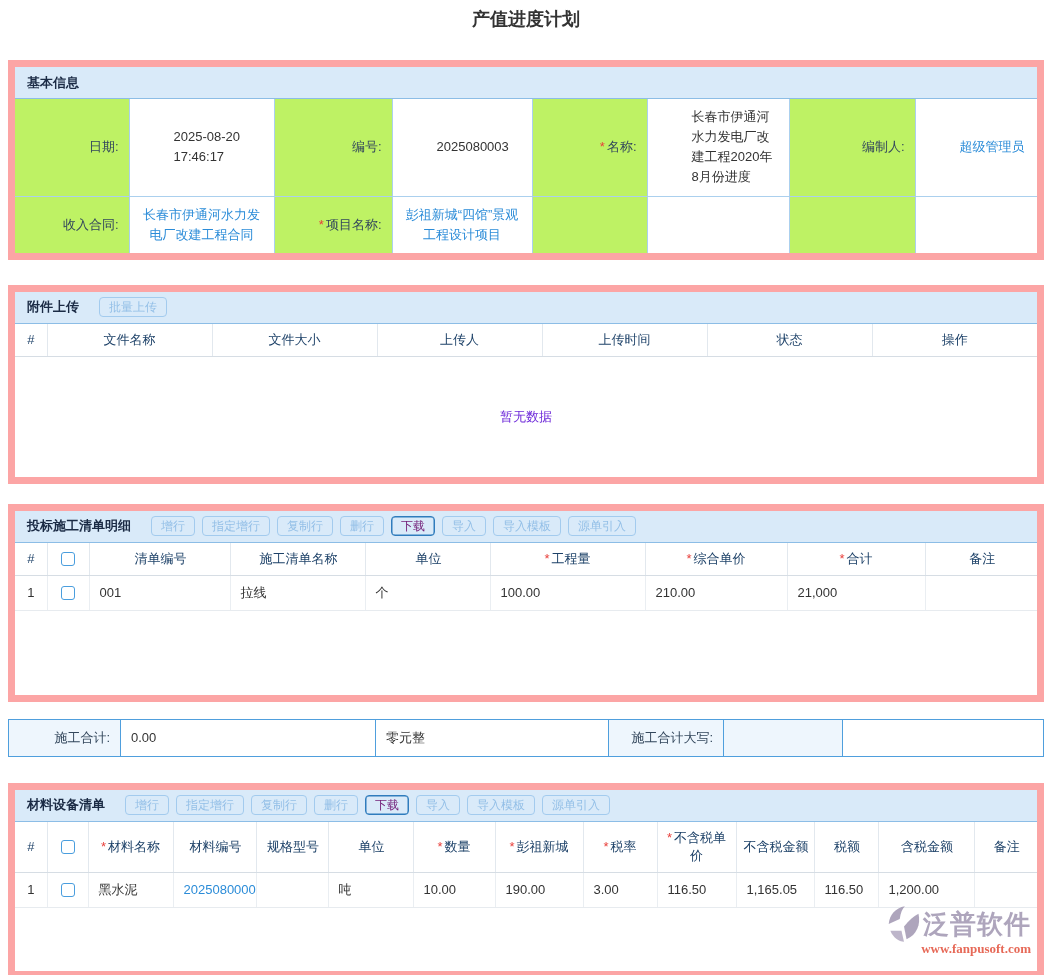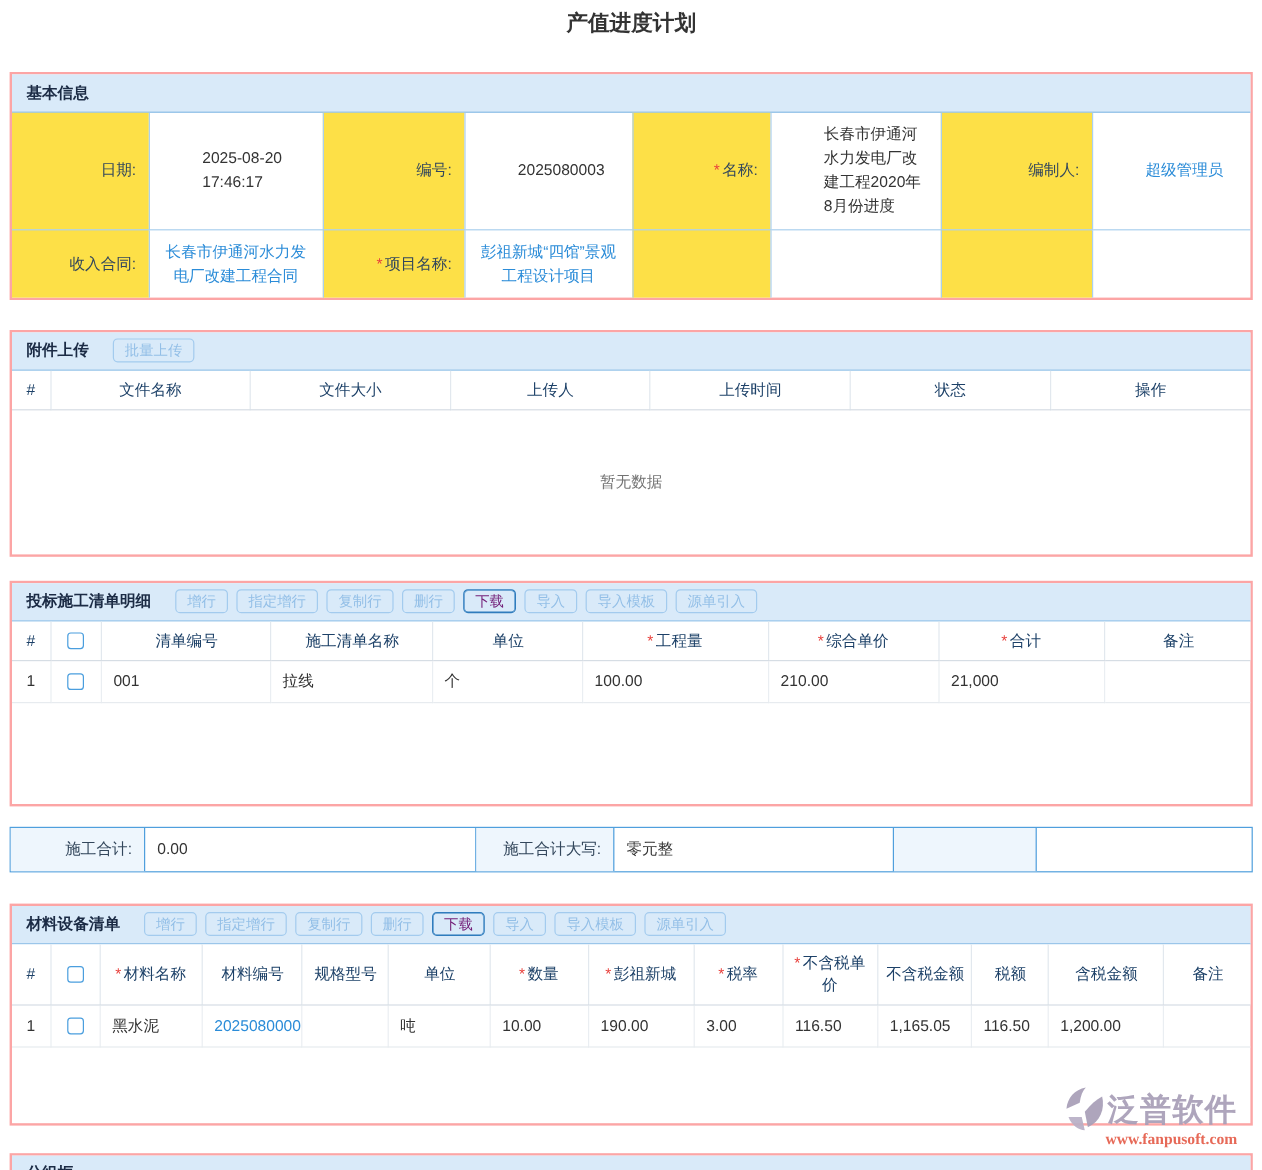--- a/index.html
+++ b/index.html
@@ -5,21 +5,21 @@
   * { box-sizing: border-box; }
   html,body { margin:0; padding:0; }
   body {
     width:1052px; height:975px; overflow:hidden; background:#fff;
     font-family:"Liberation Sans","DejaVu Sans",sans-serif;
     position:relative; font-size:13px; color:#333;
   }
   .container { padding:0 8px; }
   .page-title { margin:7px 0 0; text-align:center; font-size:18px; font-weight:bold; color:#333; }
 
-  .section { border:2px solid #fca5a5; background:#fff; }
+  .section { border:7px solid #fca5a5; background:#fff; }
   .sec-basic   { margin-top:29px; }
   .sec-attach  { margin-top:25px; }
   .sec-bid     { margin-top:20px; }
   .sec-material{ margin-top:26px; }
   .sec-group   { margin-top:23px; }
 
   .section-bar {
     background:#d9eaf9; min-height:32px; display:flex; align-items:center;
     padding:0 12px; border-bottom:1px solid #8cbde6;
   }
@@ -32,21 +32,21 @@
   }
   .btn.active { border:1px solid #2f7cbd; color:#701a75; box-shadow:0 0 0 0.5px #2f7cbd inset; }
 
   
   table { border-collapse:collapse; table-layout:fixed; width:100%; }
   .info td { border:1px solid #abd0ee; padding:8px 10px; font-size:13px; vertical-align:middle; }
   .info td:first-child { border-left:none; }
   .info td:last-child { border-right:none; }
   .info tr:first-child td { border-top:none;padding-left:44px; }
   .info tr:last-child td { border-bottom:none; }
-  .info .lbl { background:#fde047; text-align:right; color:#33475c; }
+  .info .lbl { background:#bef264; text-align:right; color:#33475c; }
   .info .val { text-align:left; line-height:1.55; }
   .info .val.center { text-align:center; }
   .info tr.r1 td { height:75px; }
   .info tr.r2 td { height:40px; }
 
   .link { color:#2b8cd8; cursor:pointer; text-decoration:none; }
   .star { color:#e8413c; margin-right:2px; }
 
   
   .grid th {
@@ -61,37 +61,37 @@
     vertical-align:middle;
   }
   .grid td:last-child { border-right:none; }
   .grid td.center, .grid th.center { text-align:center; padding-left:4px; padding-right:4px; }
   .clip { white-space:nowrap; overflow:hidden; }
 
   .checkbox {
     width:14px; height:14px; border:1px solid #4a9ede; border-radius:3px;
     background:#fff; margin:0 auto; cursor:pointer;
   }
-  .empty-body { height:120px; display:flex; align-items:center; justify-content:center; color:#737373; font-size:13px; }
+  .empty-body { height:120px; display:flex; align-items:center; justify-content:center; color:#6d28d9; font-size:13px; }
   .filler-bid { height:84px; }
   .filler-mat { height:63px; }
 
   
   .summary { display:flex; border:1px solid #4f9fdd; margin-top:17px; height:38px; }
   .summary .cell {
     border-right:1px solid #4f9fdd; display:flex; align-items:center;
     padding:0 10px; font-size:13px;
   }
   .summary .cell:last-child { border-right:none; }
   .summary .s-lbl { background:#eef6fd; justify-content:flex-end; color:#33475c;padding-left:16px; }
   .group-row { display:flex; height:37px; }
   .group-row .cell { border-right:1px solid #4f9fdd; display:flex; align-items:center; padding:0 10px; font-size:13px; }
   .group-row .cell:last-child { border-right:none; }
   .group-row .s-lbl { background:#eef6fd; justify-content:flex-end; color:#33475c; }
-  .w1 { width:112px; } .w2 { width:276px; } .w3 { width:115px; } .w4 { width:233px; } .w5 { width:119px; } .w6 { flex:1; }
+  .w1 { width:112px; } .w2 { width:255px; } .w3 { width:115px; } .w4 { width:233px; } .w5 { width:119px; } .w6 { flex:1; }
 
   
   .watermark { position:absolute; right:21px; top:905px; text-align:right; opacity:0.93; pointer-events:none; }
   .wm-top { display:flex; align-items:center; justify-content:flex-end; gap:2px; }
   .wm-brand { font-size:26px; font-weight:bold; color:#a89fb8; letter-spacing:1px; font-family:"Liberation Serif","DejaVu Serif",serif; }
   .wm-url { font-size:13px; font-weight:bold; color:#e55e4b; font-family:"Liberation Serif","DejaVu Serif",serif; margin-top:-2px; }
 </style>
 </head>
 <body>
 
@@ -225,22 +225,22 @@
         <td></td>
       </tr>
     </tbody>
       </table>
     <div class="filler-bid"></div>
   </div>
 
   <div class="summary">
     <div class="cell s-lbl w1">施工合计:</div>
     <div class="cell w2">0.00</div>
+    <div class="cell w4">零元整</div>
     <div class="cell s-lbl w3">施工合计大写:</div>
-    <div class="cell w4">零元整</div>
     <div class="cell s-lbl w5"></div>
     <div class="cell w6"></div>
   </div>
 
   <div class="section sec-material">
     <div class="section-bar">
       <span class="section-title">材料设备清单</span>
       <div class="toolbar">
         <button class="btn">增行</button>
         <button class="btn">指定增行</button>

